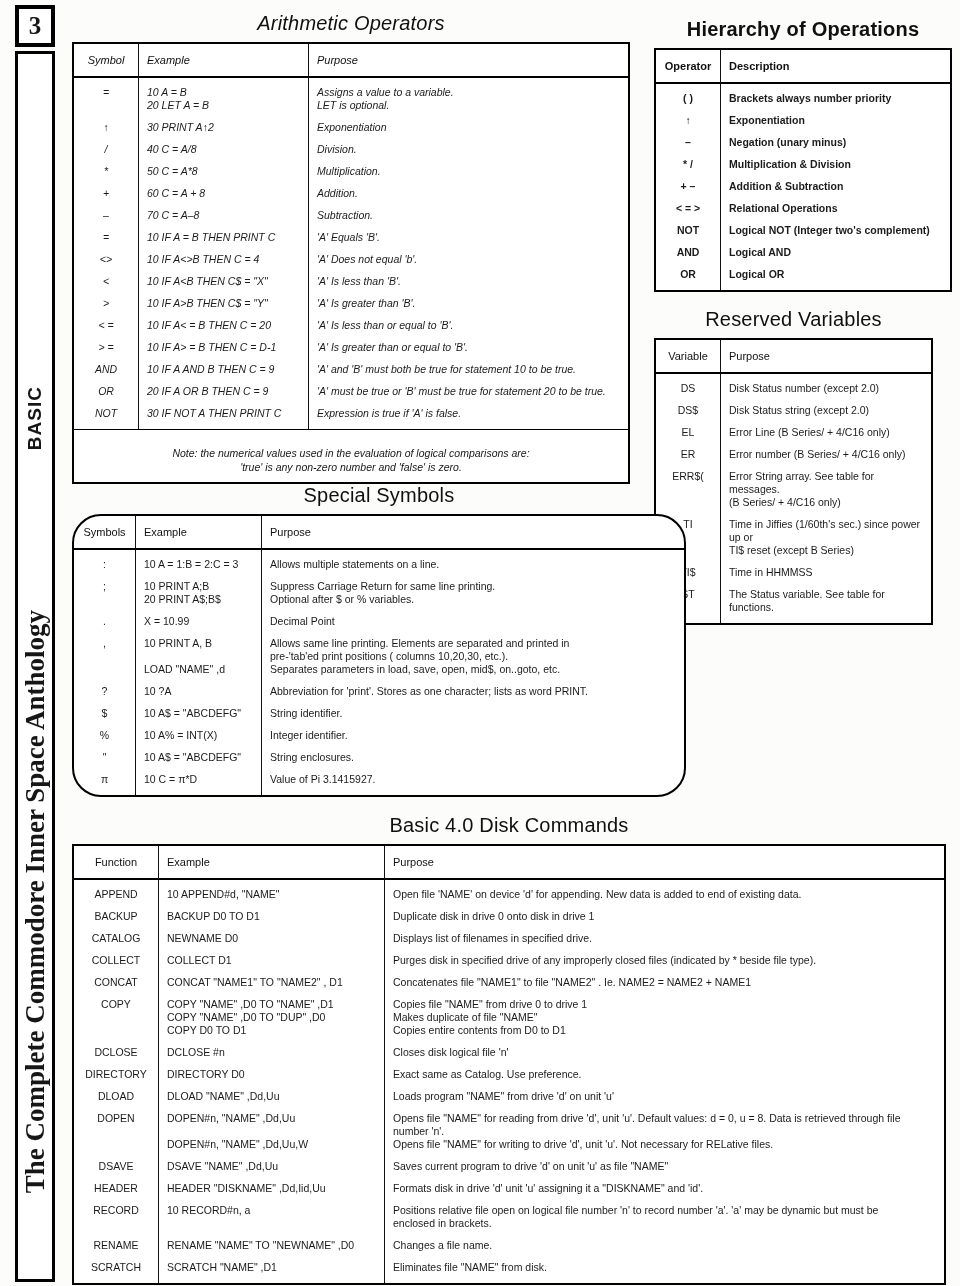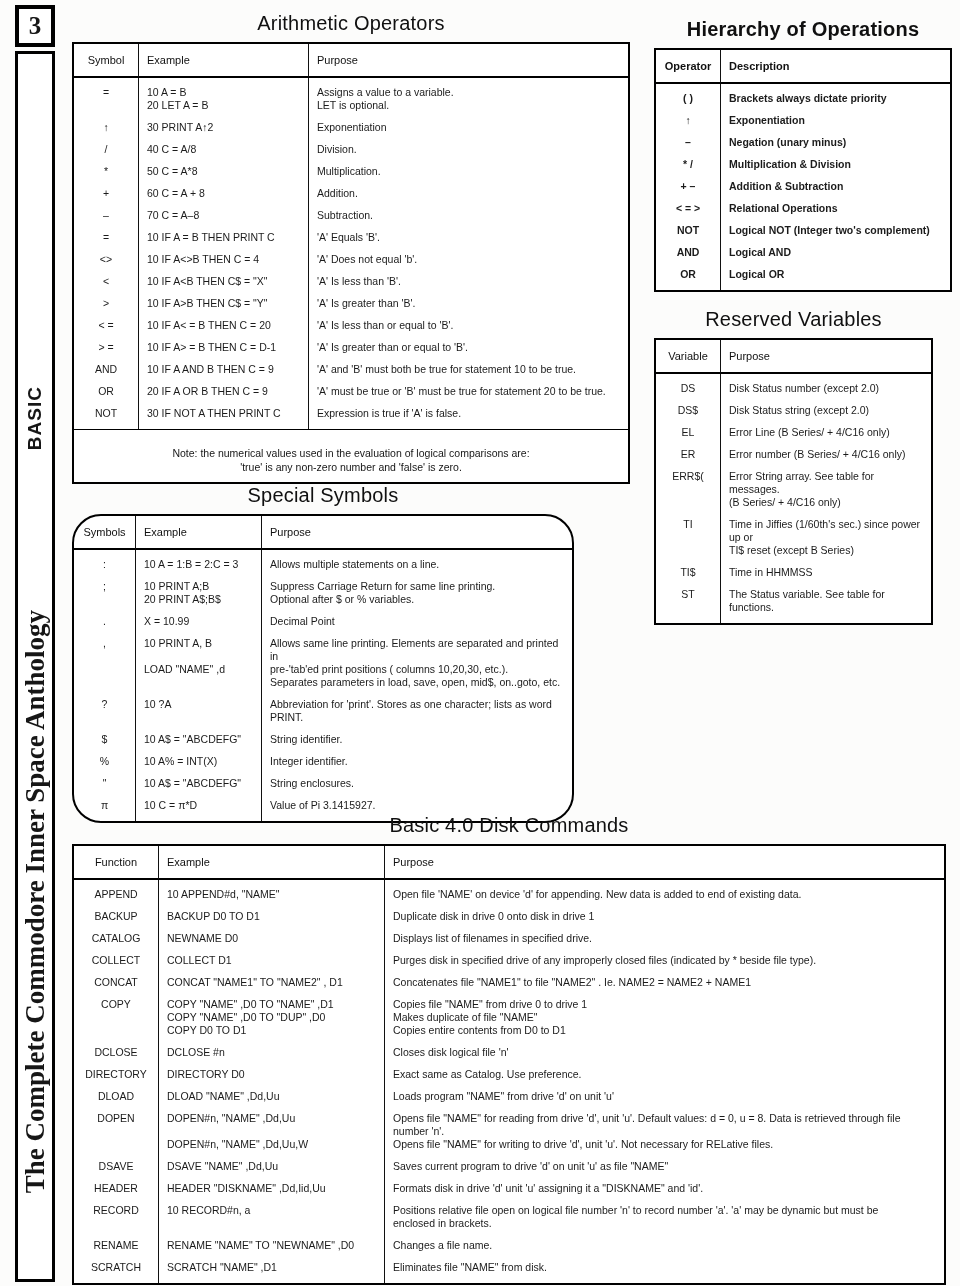--- a/index.html
+++ b/index.html
@@ -23,24 +23,24 @@
   }
   .vtext{
     position:absolute;left:50%;
     writing-mode:vertical-rl;transform:translateX(-50%) rotate(180deg);
     white-space:nowrap;
   }
   #basic-label{top:332px;font-weight:bold;font-size:19px;letter-spacing:1px;}
   #book-title{top:556px;font-family:"Liberation Serif", serif;font-weight:bold;font-size:27px;}
   
   .sec{position:absolute;}
-  #sec-arith{left:72px;top:12px;width:558px;}
+  #sec-arith{left:72px;top:12px;width:558px;font-style:italic;}
   #sec-hier {left:654px;top:18px;width:298px;font-weight:bold;}
   #sec-resv {left:654px;top:308px;width:279px;}
-  #sec-spec {left:72px;top:484px;width:502px;}
+  #sec-spec {left:72px;top:484px;width:614px;}
   #sec-disk {left:72px;top:814px;width:874px;}
   .sec-title{
     text-align:center;font-size:20px;letter-spacing:.2px;color:#101010;
     margin-bottom:7px;
   }
   
   .tbl{
     display:grid;border:2px solid #000;background:#fff;
     box-sizing:border-box;width:100%;
   }
@@ -137,21 +137,21 @@
 'true' is any non-zero number and 'false' is zero.</div>
     </div>
 </div>
 
 <div class="sec" id="sec-hier">
   <div class="sec-title">Hierarchy of Operations</div>
   <div class="tbl t-hier">
       <div class="cell th c0 csym">Operator</div>
       <div class="cell th c1 cx">Description</div>
       <div class="cell td c0 csym rfirst">( )</div>
-      <div class="cell td c1 cx rfirst">Brackets always dictate priority</div>
+      <div class="cell td c1 cx rfirst">Brackets always number priority</div>
       <div class="cell td c0 csym">↑</div>
       <div class="cell td c1 cx">Exponentiation</div>
       <div class="cell td c0 csym">–</div>
       <div class="cell td c1 cx">Negation (unary minus)</div>
       <div class="cell td c0 csym">* /</div>
       <div class="cell td c1 cx">Multiplication &amp; Division</div>
       <div class="cell td c0 csym">+ –</div>
       <div class="cell td c1 cx">Addition &amp; Subtraction</div>
       <div class="cell td c0 csym">&lt; = &gt;</div>
       <div class="cell td c1 cx">Relational Operations</div>

